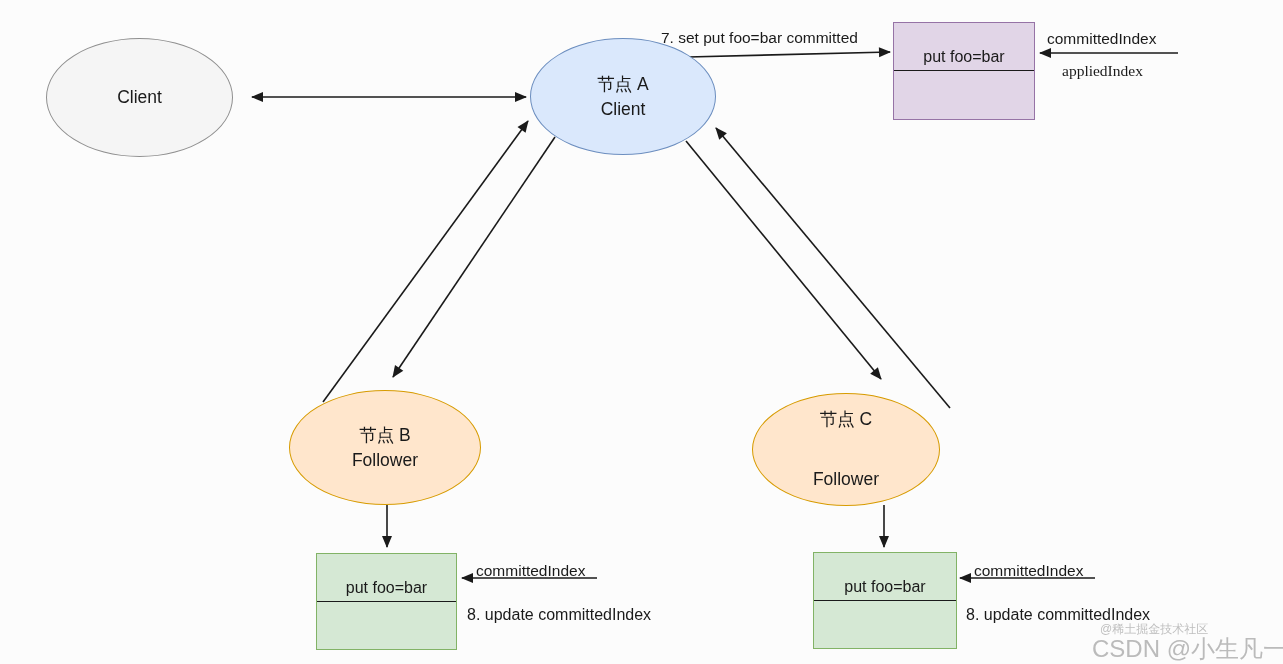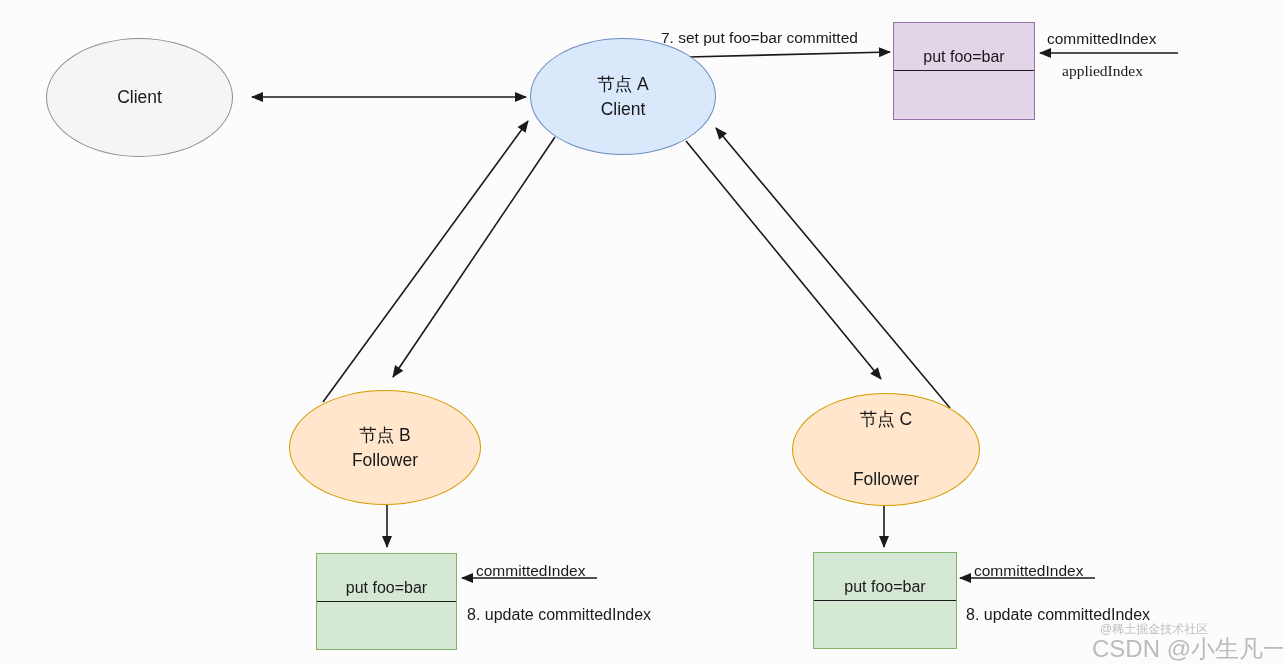--- a/index.html
+++ b/index.html
@@ -16,21 +16,21 @@
   .arrow-layer{position:absolute;left:0;top:0;width:1283px;height:664px;}
   .arrow-layer line{stroke:var(--arrow);stroke-width:1.6;}
   .node{position:absolute;border-radius:50%;display:flex;flex-direction:column;align-items:center;
         justify-content:center;font-size:17.5px;line-height:25px;color:var(--text);text-align:center;}
   .node.client{left:46px;top:38px;width:185px;height:117px;
         background:var(--node-client-fill);border:1.5px solid var(--node-client-stroke);}
   .node.leader{left:530px;top:38px;width:184px;height:115px;
         background:var(--node-leader-fill);border:1.5px solid var(--node-leader-stroke);}
   .node.follower-b{left:289px;top:390px;width:190px;height:113px;
         background:var(--node-follower-fill);border:1.5px solid var(--node-follower-stroke);}
-  .node.follower-c{left:792px;top:393px;width:186px;height:111px;
+  .node.follower-c{left:752px;top:393px;width:186px;height:111px;
         background:var(--node-follower-fill);border:1.5px solid var(--node-follower-stroke);gap:35px;}
   .logbox{position:absolute;box-sizing:border-box;display:flex;flex-direction:column;color:var(--text);}
   .logbox .cell{box-sizing:border-box;height:49px;display:flex;align-items:flex-end;
         justify-content:center;font-size:16px;padding-bottom:4px;}
   .logbox .cell.top{border-bottom:1.6px solid var(--arrow);}
   .logbox.purple{left:893px;top:22px;width:142px;height:98px;
         background:var(--box-log-leader-fill);border:1.5px solid var(--box-log-leader-stroke);}
   .logbox.green-b{left:316px;top:553px;width:141px;height:97px;
         background:var(--box-log-follower-fill);border:1.5px solid var(--box-log-follower-stroke);}
   .logbox.green-c{left:813px;top:552px;width:144px;height:97px;

